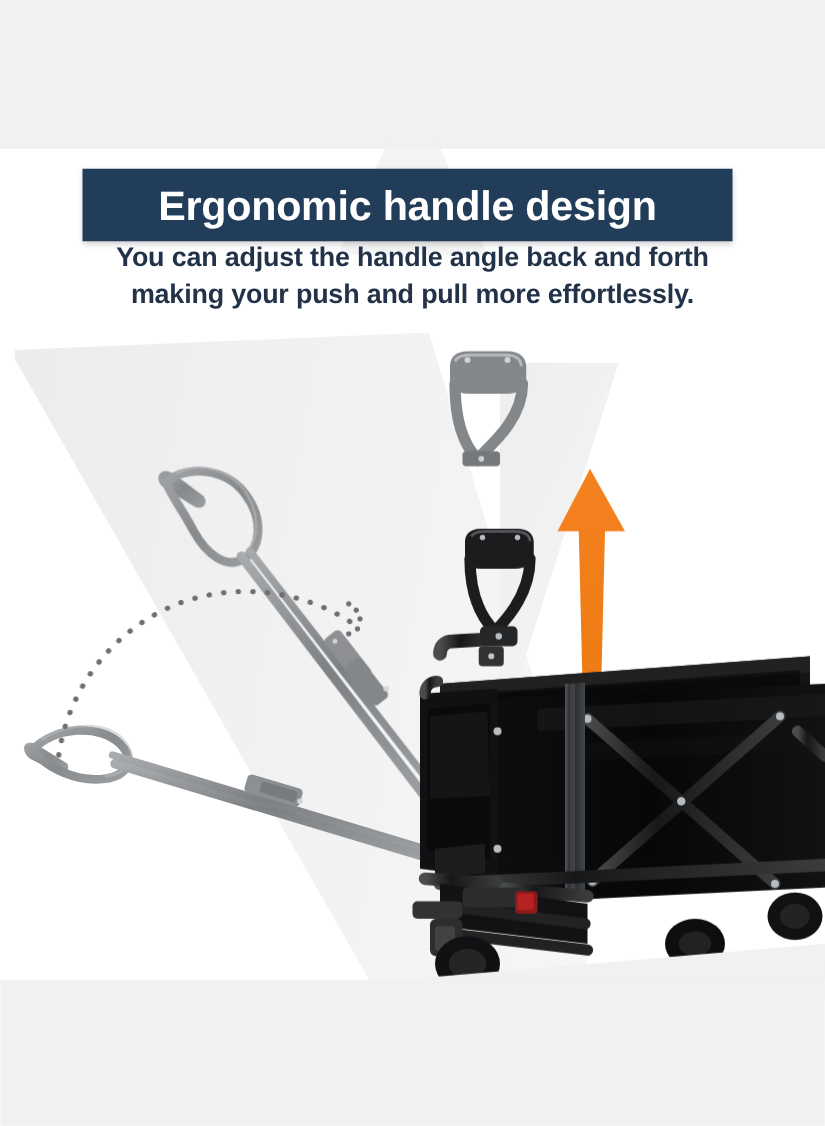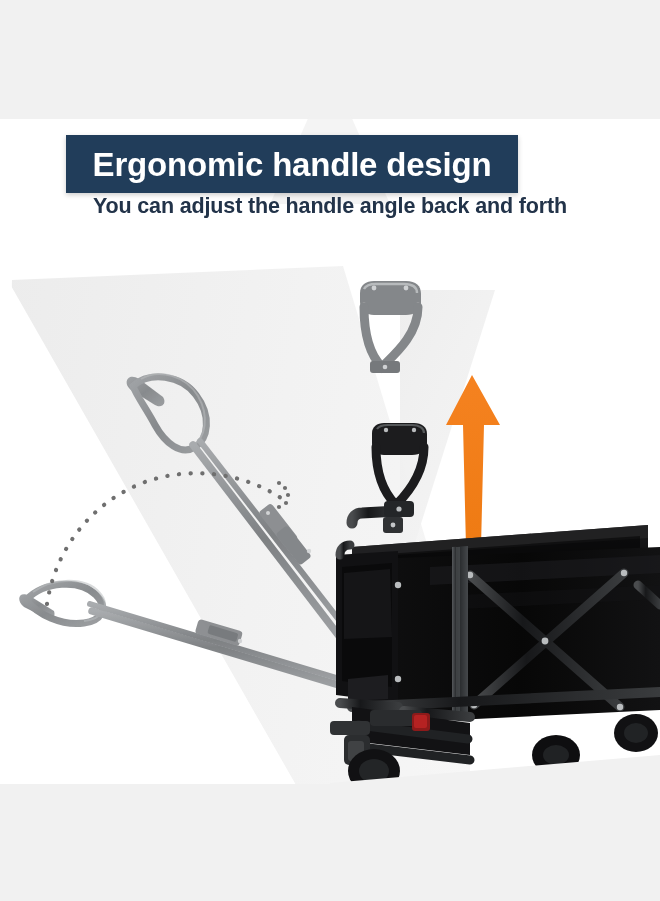--- a/index.html
+++ b/index.html
@@ -40,21 +40,21 @@
   }
   .wedge-topnotch{
     position:absolute;left:270px;top:114px;width:120px;height:90px;
     background:#f0f0f0;
     clip-path:polygon(40px 0, 80px 0, 120px 90px, 0 90px);
     opacity:.75;
   }
 
   
   .title-banner{
-    position:absolute;left:66px;top:135px;width:452px;height:58px;
+    position:absolute;left:66px;top:135px;width:520px;height:58px;
     background:#213d5a;
     box-shadow:0 2px 5px rgba(0,0,0,.20);
     display:flex;align-items:center;justify-content:center;
   }
   .title-banner .title-text{
     color:#ffffff;font-size:33px;font-weight:bold;letter-spacing:-.2px;
     line-height:1;white-space:nowrap;
   }
   .subtitle{
     position:absolute;left:40px;top:192px;width:580px;
@@ -75,20 +75,21 @@
   <div class="wedge-topnotch"></div>
   <div class="wedge-main"></div>
   <div class="wedge-white"></div>
   <div class="wedge-right"></div>
 
   <div class="title-banner">
     <span class="title-text">Ergonomic handle design</span>
   </div>
   <div class="subtitle">
     <span>You can adjust the handle angle back and forth</span>
+    <span class="l2">making your push and pull more effortlessly.</span>
   </div>
 
   <svg id="product" viewBox="0 0 660 545">
     <defs>
       <linearGradient id="gHandleL" x1="0" y1="0" x2="1" y2="1">
         <stop offset="0" stop-color="#9a9da0"></stop>
         <stop offset="0.5" stop-color="#7e8184"></stop>
         <stop offset="1" stop-color="#94979a"></stop>
       </linearGradient>
       <linearGradient id="gBarL" x1="0" y1="0" x2="0" y2="1">

